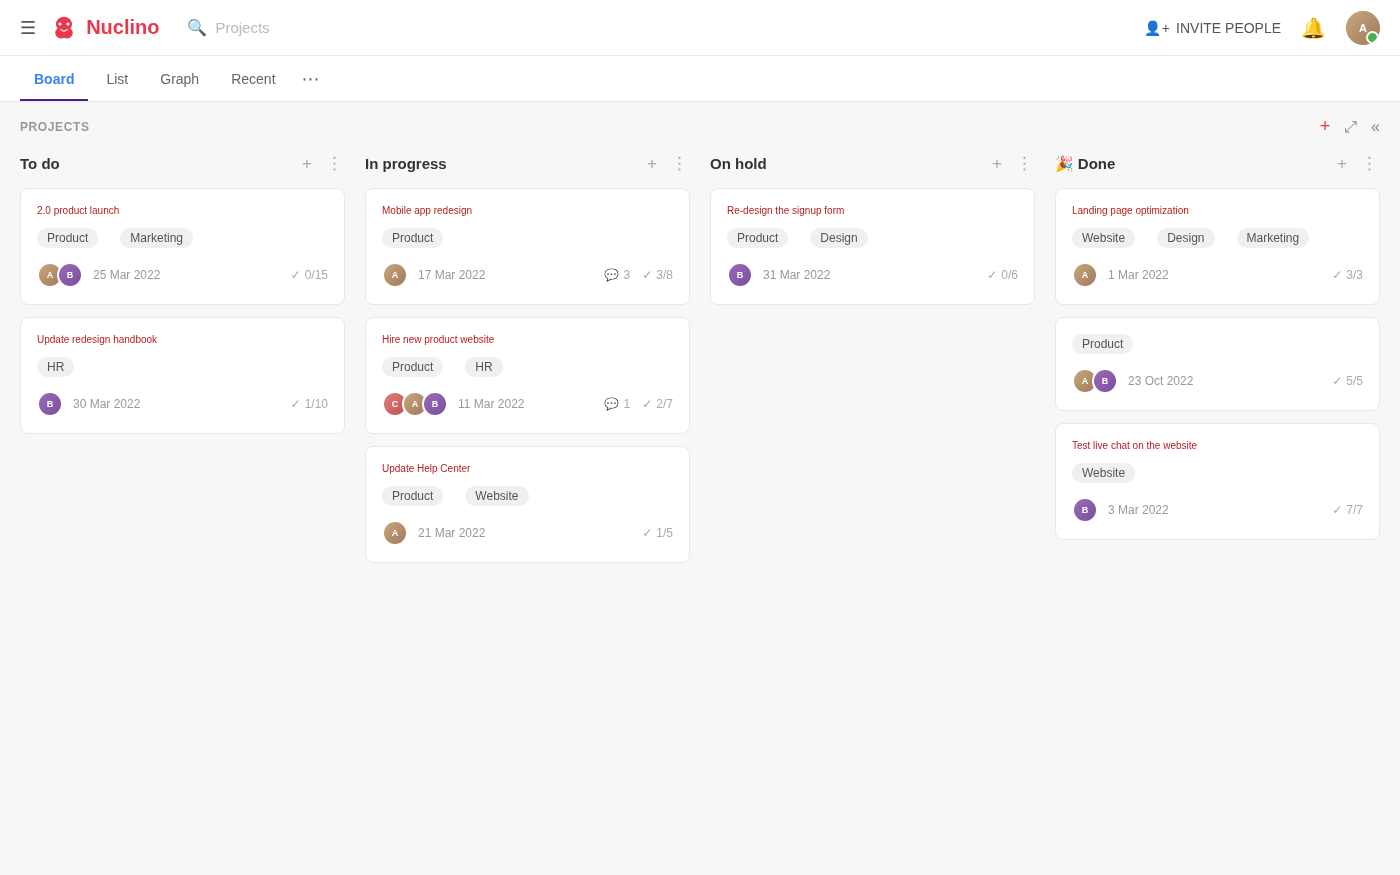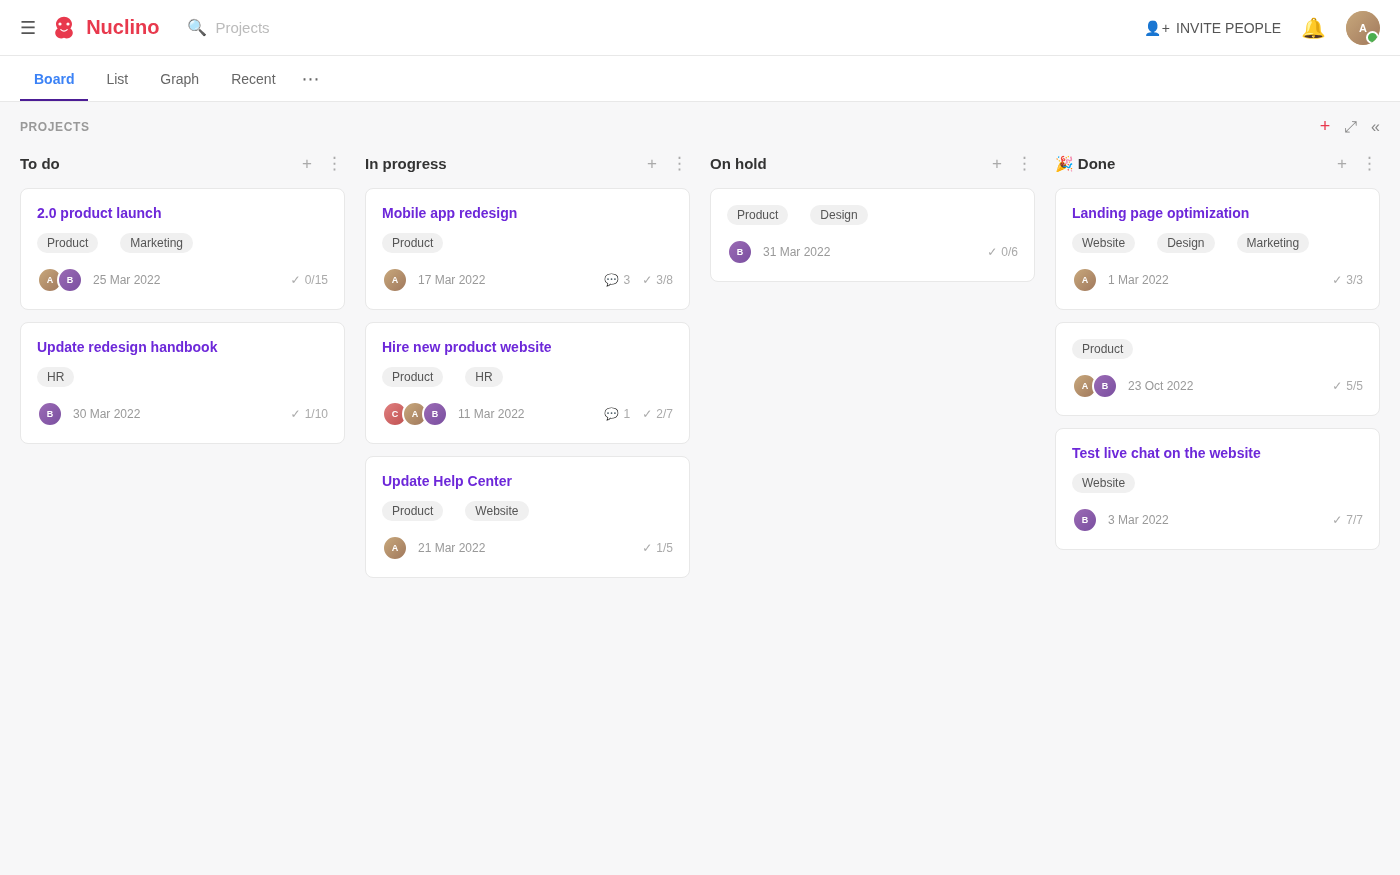--- a/index.html
+++ b/index.html
@@ -40,21 +40,21 @@
     
     .columns { display: flex; gap: 20px; align-items: flex-start; }
     .column { flex: 1; min-width: 0; }
     .column-header { display: flex; align-items: center; margin-bottom: 12px; }
     .column-title { font-size: 15px; font-weight: 600; color: #333; }
     .column-header-actions { margin-left: auto; display: flex; align-items: center; gap: 10px; }
     .col-action { background: none; border: none; cursor: pointer; color: #aaa; font-size: 17px; padding: 2px; }
 
     
     .card { background: #fff; border: 1px solid #e8e8e8; border-radius: 8px; padding: 16px; margin-bottom: 12px; cursor: pointer; }
-    .card-title { font-size: 14px; font-weight: 700; color: #6d28d9; margin-bottom: 12px; }
+    .card-title { font-size: 10px; font-weight: 400; color: #b91c1c; margin-bottom: 12px; }
     .card-tags { display: flex; gap: 22px; flex-wrap: wrap; margin-bottom: 14px; }
     .tag { background: #f0f0f0; border-radius: 12px; padding: 3px 10px; font-size: 12px; color: #555; }
     .card-footer { display: flex; align-items: center; }
     .avatars { display: flex; margin-right: 10px; }
     .small-avatar { width: 26px; height: 26px; border-radius: 50%; border: 2px solid #fff; margin-right: -6px; overflow: hidden; }
     .small-avatar:last-child { margin-right: 0; }
     .av1 { background: linear-gradient(135deg, #c8a87c, #a0785c); }
     .av2 { background: linear-gradient(135deg, #9b6bb5, #7a4fa0); }
     .av3 { background: linear-gradient(135deg, #e08080, #c05050); }
     .card-date { font-size: 12px; color: #999; }
@@ -235,20 +235,21 @@
       </div>
       <div class="column">
         <div class="column-header">
           <span class="column-title">On hold</span>
           <div class="column-header-actions">
     <button class="col-action">+</button>
     <button class="col-action">⋮</button>
   </div>
         </div>
         <div class="card">
+          <div class="card-title">Re-design the signup form</div>
           <div class="card-tags">
             <span class="tag">Product</span>
             <span class="tag">Design</span>
           </div>
           <div class="card-footer">
             <div class="avatars">
               <div class="small-avatar av2" style="background: linear-gradient(135deg, rgb(155, 107, 181), rgb(122, 79, 160));">
                 <div class="face" style="font-size:9px;">B</div>
               </div>
             </div>

